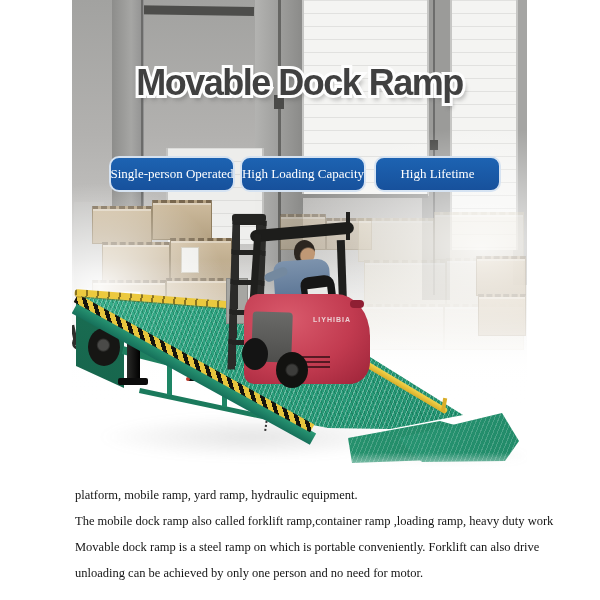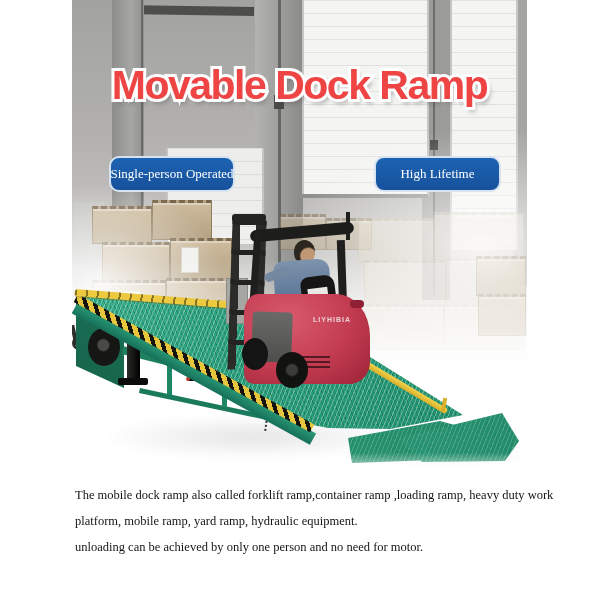--- a/index.html
+++ b/index.html
@@ -141,22 +141,22 @@
   .fl-wheel.a{left:20px;top:126px;width:26px;height:32px;}
   .fl-wheel.bw{left:54px;top:140px;width:32px;height:36px;
     background:radial-gradient(circle at 50% 50%,#3c3c3a 0 5px,#121210 7px 100%);}
   .fl-wheel.c{left:112px;top:156px;width:26px;height:16px;background:#1c1c1c;}
 
   .bottom-fade{left:0;top:430px;width:455px;height:50px;
     background:linear-gradient(180deg,rgba(255,255,255,0) 0%,rgba(255,255,255,0) 45%,rgba(255,255,255,.7) 82%,#fff 100%);}
 
   
   .hero-title{left:50%;top:62px;transform:translateX(-50%);white-space:nowrap;
-    font-family:"Liberation Sans",sans-serif;font-weight:700;font-size:41px;letter-spacing:-1.5px;
-    color:#ef4444;z-index:10;}
+    font-family:"Liberation Sans",sans-serif;font-weight:700;font-size:36px;letter-spacing:-1.5px;
+    color:#404040;z-index:10;}
   .hero-title::before{content:attr(data-text);position:absolute;left:0;top:0;z-index:-1;
     -webkit-text-stroke:6px #fdfdfd;text-shadow:3px 5px 4px rgba(80,80,80,.40);}
   .badges{left:0;top:156px;width:455px;height:36px;z-index:10;text-align:center;}
   .badge{position:absolute;top:0;height:36px;box-sizing:border-box;
     background:linear-gradient(180deg,#1d63b2,#17519c);border:2px solid rgba(235,242,250,.9);
     border-radius:10px;color:#fff;font-family:"Liberation Serif",serif;font-size:13px;
     display:flex;align-items:center;justify-content:center;white-space:nowrap;}
   .badge.b1{left:37px;width:126px;}
   .badge.b2{left:168px;width:126px;}
   .badge.b3{left:302px;width:127px;}
@@ -282,24 +282,28 @@
     </div>
 
     <div class="abs bottom-fade"></div>
 
     <div class="abs hero-title" data-text="Movable Dock Ramp">Movable Dock Ramp</div>
 
     <div class="abs badges">
       <div class="badge b1">
         <span>Single-person Operated</span>
       </div>
+      <div class="badge b2">
+        <span>High Loading Capacity</span>
+      </div>
       <div class="badge b3">
         <span>High Lifetime</span>
       </div>
     </div>
   </div>
 
   <div class="desc">
+    <div class="ln">platform, mobile ramp, yard ramp, hydraulic equipment.</div>
     <div class="ln">The mobile dock ramp also called forklift ramp,container ramp ,loading ramp, heavy duty work</div>
-    <div class="ln">platform, mobile ramp, yard ramp, hydraulic equipment.</div>
+    <div class="ln">Movable dock ramp is a steel ramp on which is portable conveniently. Forklift  can also drive</div>
     <div class="ln">unloading can be achieved by only one person and no need for motor.</div>
   </div>
 </div>
 
 </body></html>

